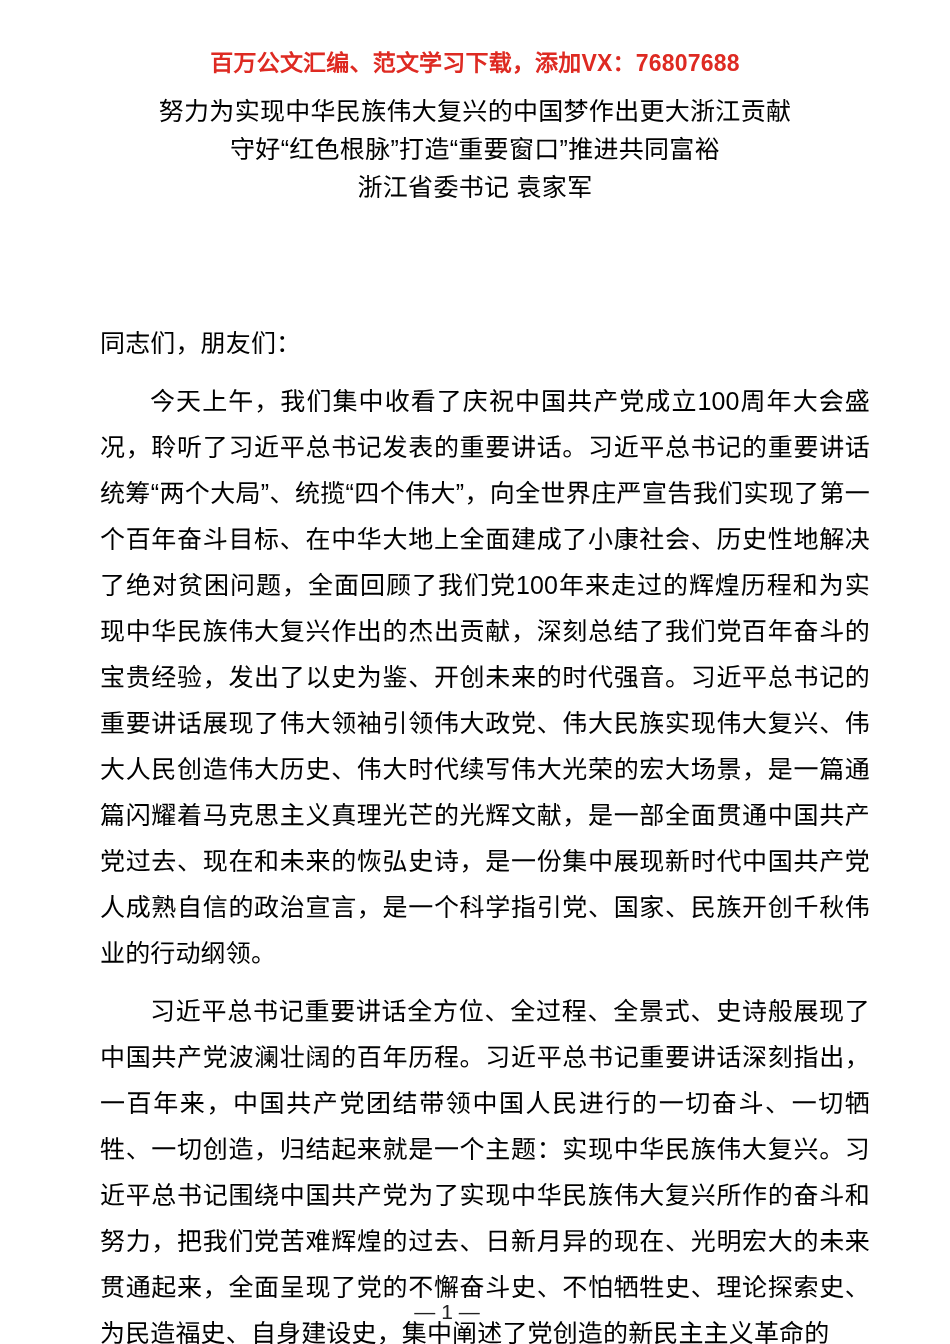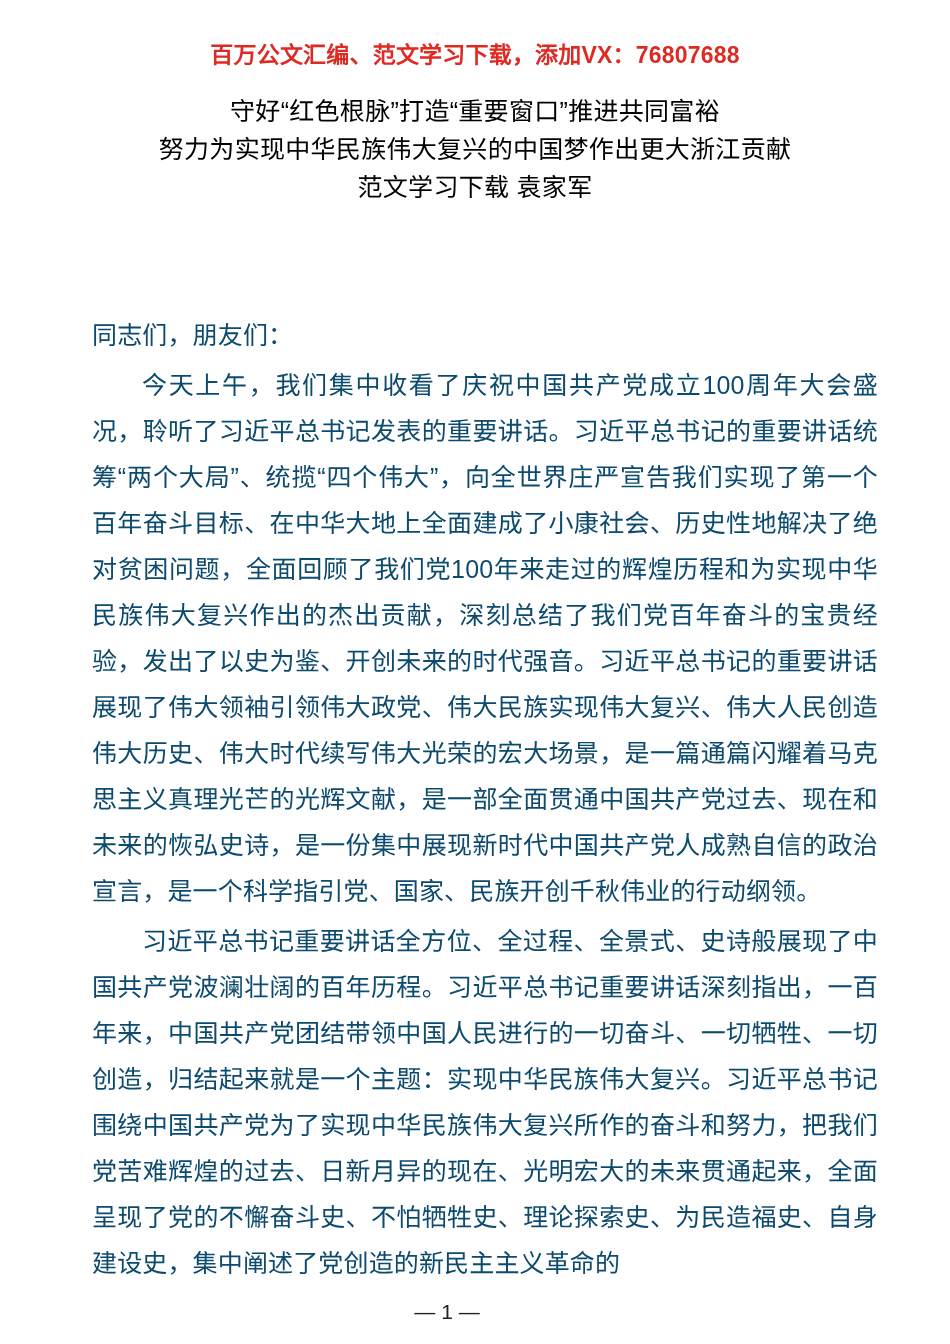--- a/index.html
+++ b/index.html
@@ -19,21 +19,21 @@
     height: 1344px;
     margin: 0 auto;
     background: #ffffff;
     box-sizing: border-box;
     overflow: hidden;
   }
 
   
   .promo-header {
     position: absolute;
-    top: 40px;
+    top: 48px;
     left: 0;
     width: 950px;
     text-align: center;
     font-size: 23px;
     line-height: 30px;
     font-weight: bold;
     color: #de2a22;
     letter-spacing: 0.2px;
     white-space: nowrap;
   }
@@ -58,22 +58,22 @@
   
   .body-block {
     position: absolute;
     top: 308px;
     left: 88px;
     width: 794px;
   }
   .para {
     font-size: 25px;
     line-height: 46px;
-    color: #0c4a6e;
-    margin: 4px;
+    color: #000000;
+    margin: 12px;
     text-align: justify;
     text-align-last: left;
     text-justify: inter-ideograph;
     letter-spacing: 0.15px;
   }
   .para.indent {
     text-indent: 2em;
   }
 
   
@@ -93,23 +93,23 @@
   }
 </style>
 </head>
 <body>
 
 <div class="page">
 
   <div class="promo-header">百万公文汇编、范文学习下载，添加VX：76807688</div>
 
   <div class="title-block">
+    <div class="title-line">努力为实现中华民族伟大复兴的中国梦作出更大浙江贡献</div>
     <div class="title-line">守好“红色根脉”打造“重要窗口”推进共同富裕</div>
-    <div class="title-line">努力为实现中华民族伟大复兴的中国梦作出更大浙江贡献</div>
-    <div class="title-line">范文学习下载  袁家军</div>
+    <div class="title-line">浙江省委书记  袁家军</div>
   </div>
 
   <div class="body-block">
     <p class="para">同志们，朋友们：</p>
     <p class="para indent">今天上午，我们集中收看了庆祝中国共产党成立100周年大会盛况，聆听了习近平总书记发表的重要讲话。习近平总书记的重要讲话统筹“两个大局”、统揽“四个伟大”，向全世界庄严宣告我们实现了第一个百年奋斗目标、在中华大地上全面建成了小康社会、历史性地解决了绝对贫困问题，全面回顾了我们党100年来走过的辉煌历程和为实现中华民族伟大复兴作出的杰出贡献，深刻总结了我们党百年奋斗的宝贵经验，发出了以史为鉴、开创未来的时代强音。习近平总书记的重要讲话展现了伟大领袖引领伟大政党、伟大民族实现伟大复兴、伟大人民创造伟大历史、伟大时代续写伟大光荣的宏大场景，是一篇通篇闪耀着马克思主义真理光芒的光辉文献，是一部全面贯通中国共产党过去、现在和未来的恢弘史诗，是一份集中展现新时代中国共产党人成熟自信的政治宣言，是一个科学指引党、国家、民族开创千秋伟业的行动纲领。</p>
     <p class="para indent">习近平总书记重要讲话全方位、全过程、全景式、史诗般展现了中国共产党波澜壮阔的百年历程。习近平总书记重要讲话深刻指出，一百年来，中国共产党团结带领中国人民进行的一切奋斗、一切牺牲、一切创造，归结起来就是一个主题：实现中华民族伟大复兴。习近平总书记围绕中国共产党为了实现中华民族伟大复兴所作的奋斗和努力，把我们党苦难辉煌的过去、日新月异的现在、光明宏大的未来贯通起来，全面呈现了党的不懈奋斗史、不怕牺牲史、理论探索史、为民造福史、自身建设史，集中阐述了党创造的新民主主义革命的</p>
   </div>
 
   <div class="page-footer">
     <span class="folio">— 1 —</span>

